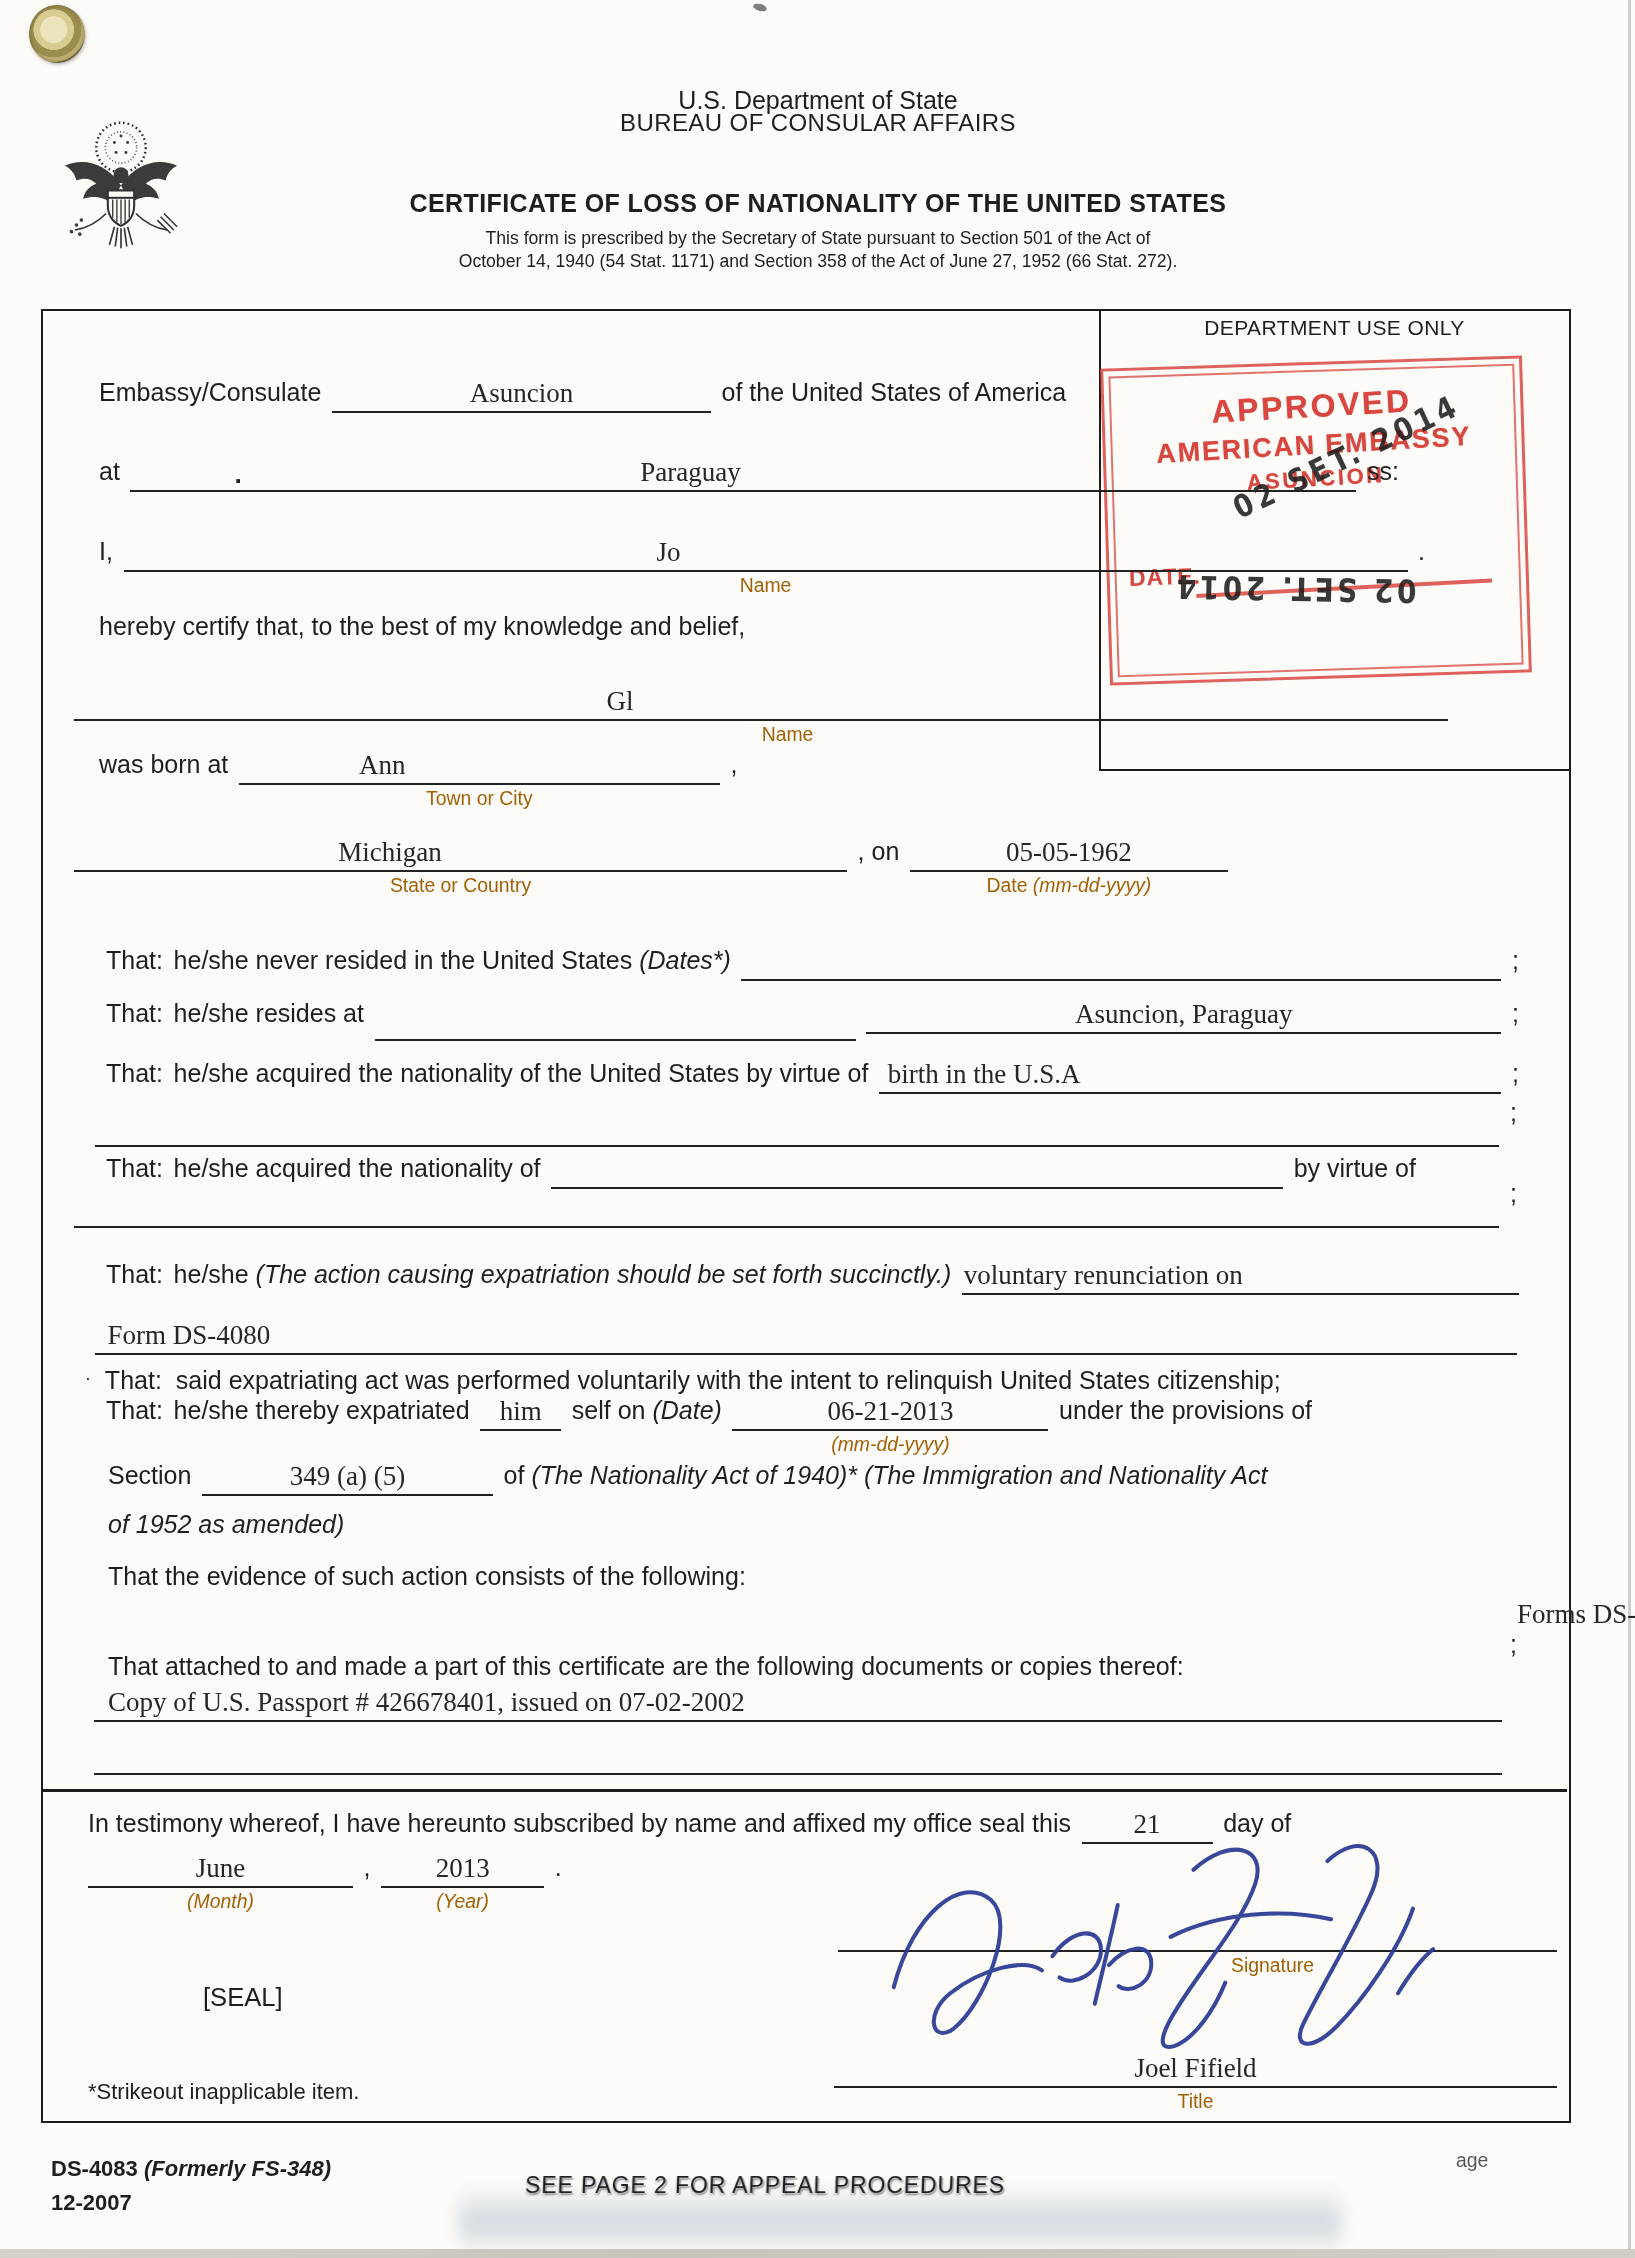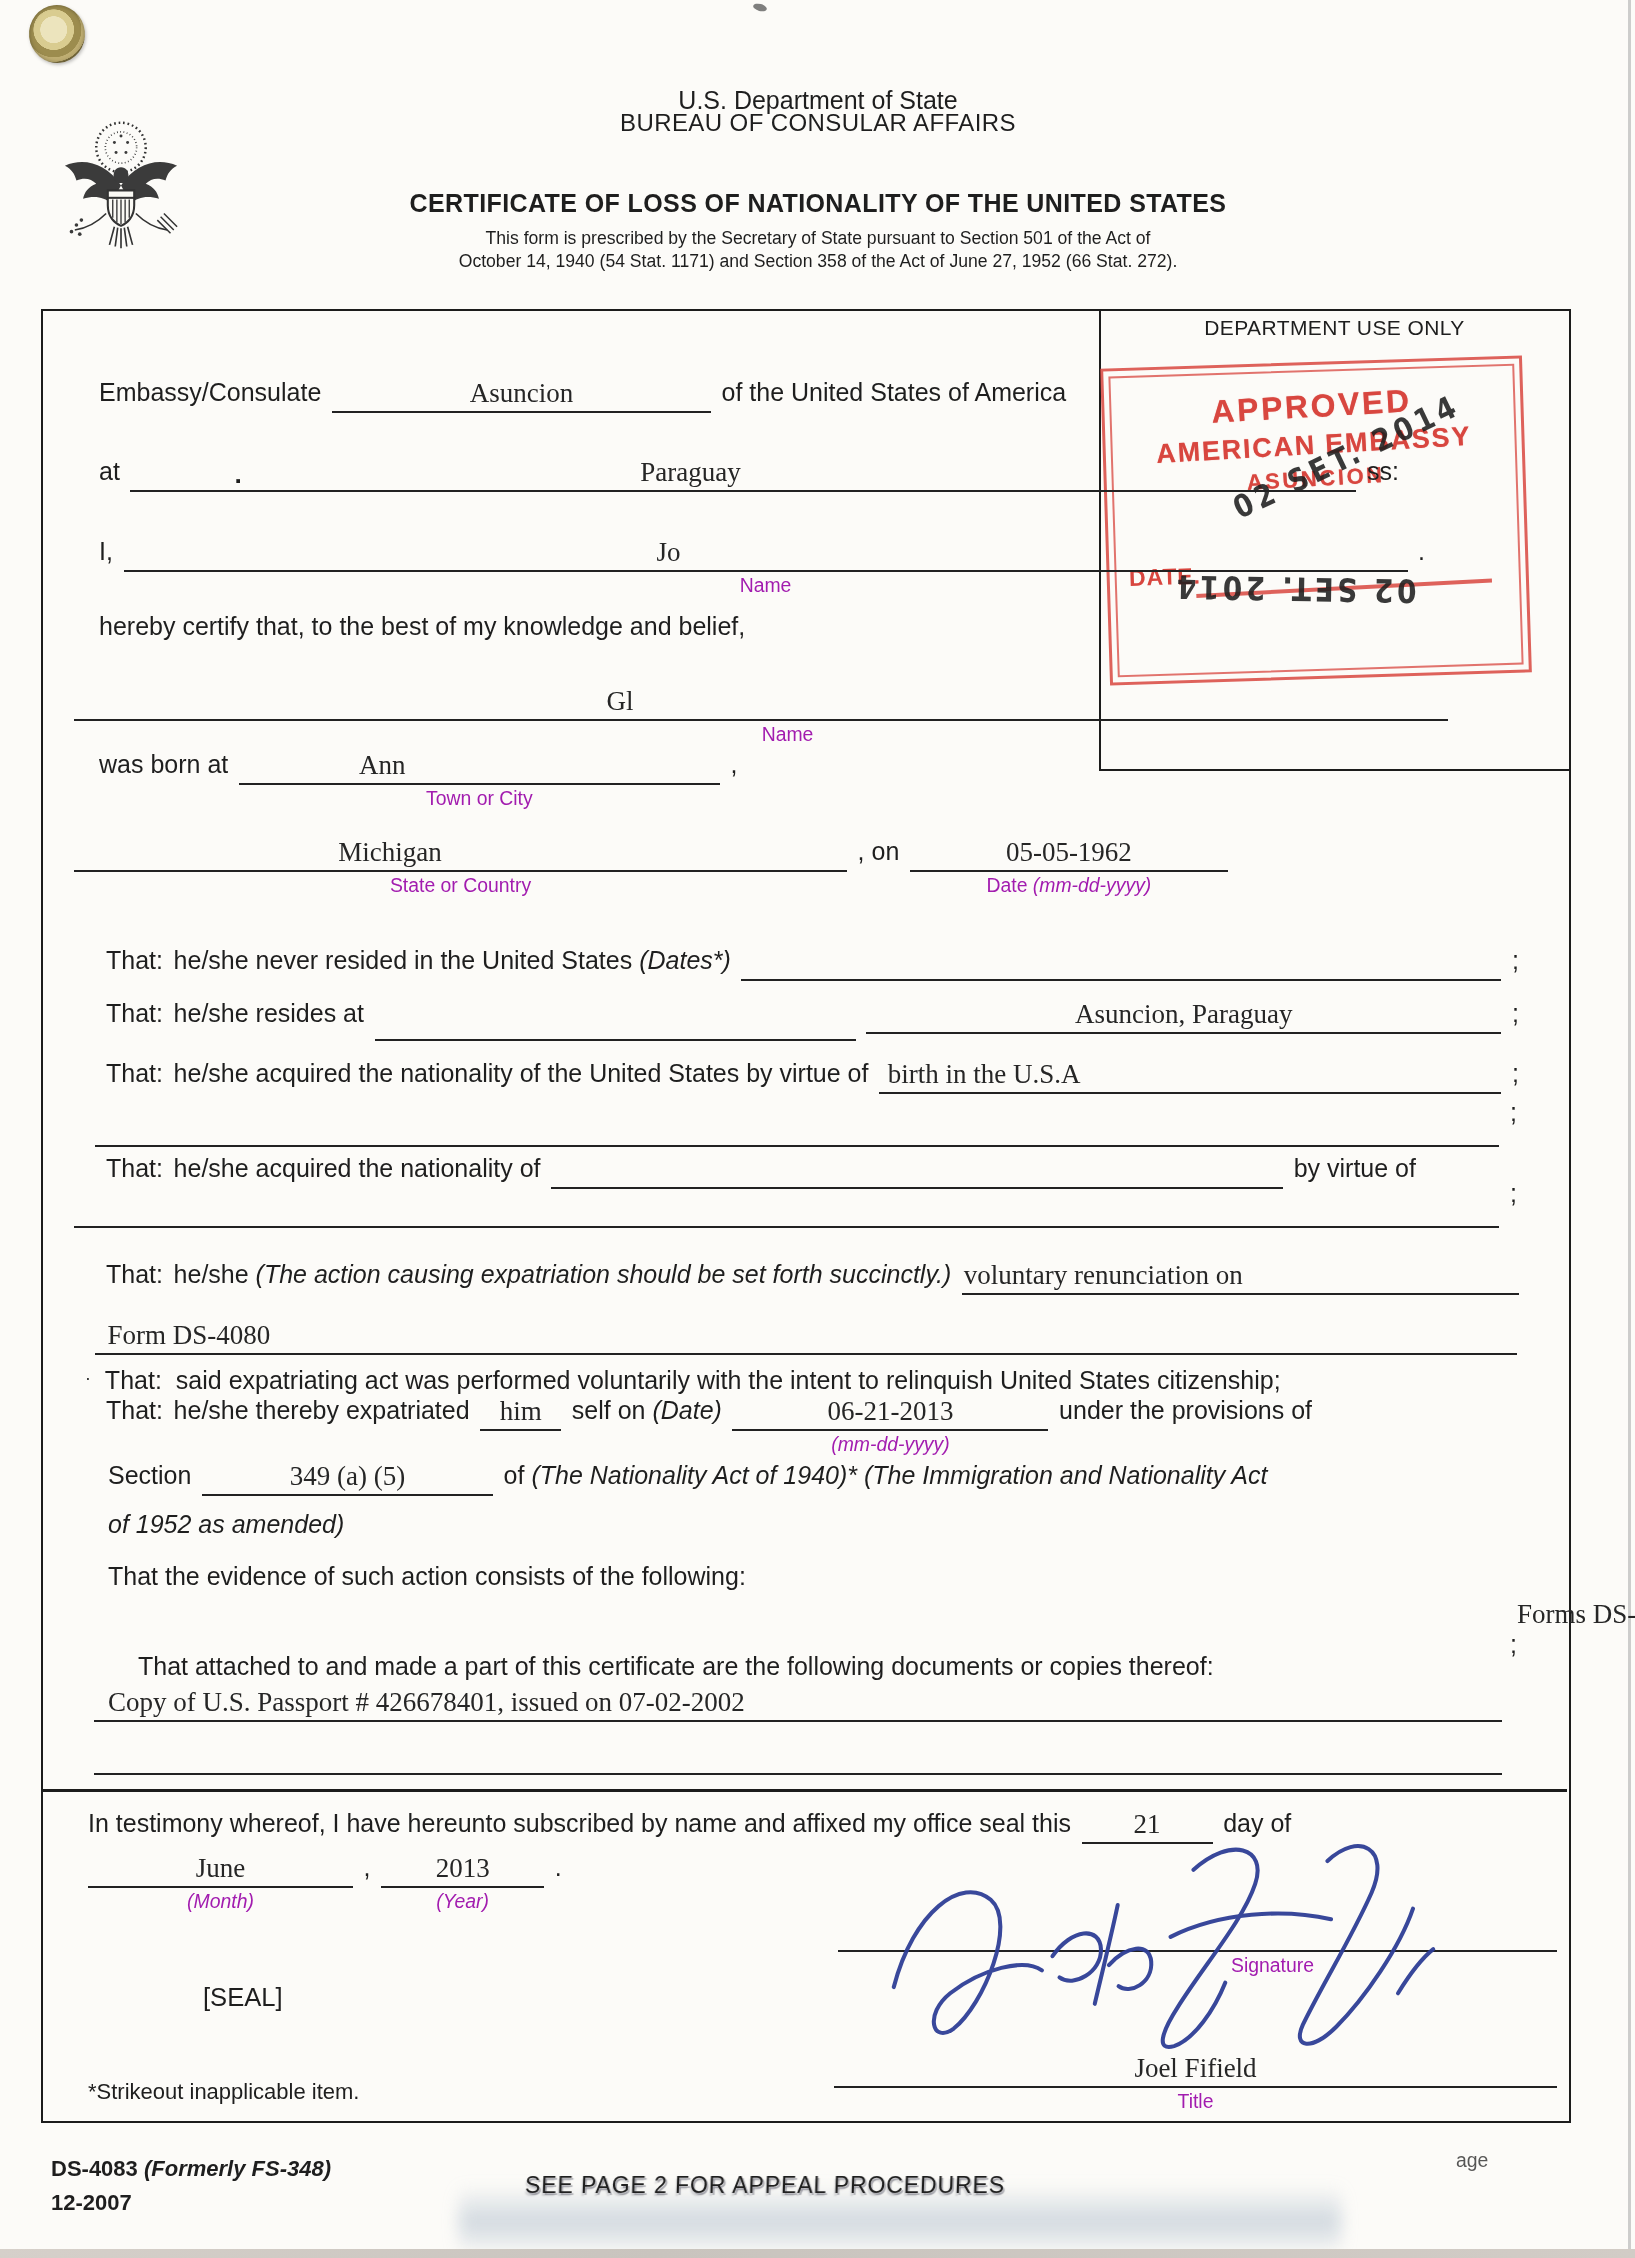--- a/index.html
+++ b/index.html
@@ -34,21 +34,21 @@
   #bs-inv{left:1145px;top:572px;width:300px;text-align:center;font-size:28px;letter-spacing:3.5px;transform:rotate(181deg) scaleY(1.15);}
   
   .row{position:absolute;display:flex;align-items:flex-end;gap:10.6px;}
   .lbl{font-size:25px;white-space:pre;margin-bottom:6.2px;line-height:1.1;}
   .it{font-style:italic;}
   .fl{position:relative;border-bottom:2.2px solid #222;height:39px;box-sizing:border-box;}
   .grow{flex:1 1 auto;}
   .v{position:absolute;left:0;right:0;bottom:1.8px;text-align:center;
      font-family:"Liberation Serif",serif;font-size:27px;color:#262626;white-space:pre;}
   .v-left{text-align:left;padding-left:8.8px;}
-  .cap{position:absolute;left:0;right:0;top:calc(100% + 4.4px);text-align:center;font-size:19.4px;color:#a21caf;
+  .cap{position:absolute;left:0;right:0;top:calc(100% + 4.4px);text-align:center;font-size:19.4px;color:#a16207;
        font-family:"Liberation Sans",sans-serif;white-space:pre;}
   .raise{transform:translateY(-14px);}
   .down8{transform:translateY(7px);}
   .txt{position:absolute;font-size:25px;white-space:pre;}
   .inline-dot{position:absolute;left:104px;bottom:0px;font-size:26.5px;font-weight:bold;}
   
   #sigsvg{left:869px;top:1824px;}
   
   .foot{font-size:22px;font-weight:bold;}
   .foot .it{font-weight:bold;}
@@ -269,21 +269,21 @@
 
   <div class="abs txt" style="left:108px;top:1562px;">That the evidence of such action consists of the following:</div>
 
   <div class="row" style="left:95px;top:1595px;width:1422px;flex-direction:column;">
     <span class="fl grow">
       <span class="v">Forms DS-4079, DS-4080  and DS-4081</span>
     </span>
     <span class="lbl raise">;</span>
   </div>
 
-  <div class="abs txt" style="left:108px;top:1652px;margin-left:30px;">That attached to and made a part of this certificate are the following documents or copies thereof:</div>
+  <div class="abs txt" style="left:108px;top:1652px;">That attached to and made a part of this certificate are the following documents or copies thereof:</div>
 
   <div class="row" style="left:94px;top:1683px;width:1408px;">
     <span class="fl grow">
       <span class="v v-left" style="padding-left:14px;">Copy of U.S. Passport # 426678401, issued on 07-02-2002</span>
     </span>
   </div>
 
   <div class="row" style="left:94px;top:1736px;width:1408px;">
     <span class="fl grow"></span>
   </div>

